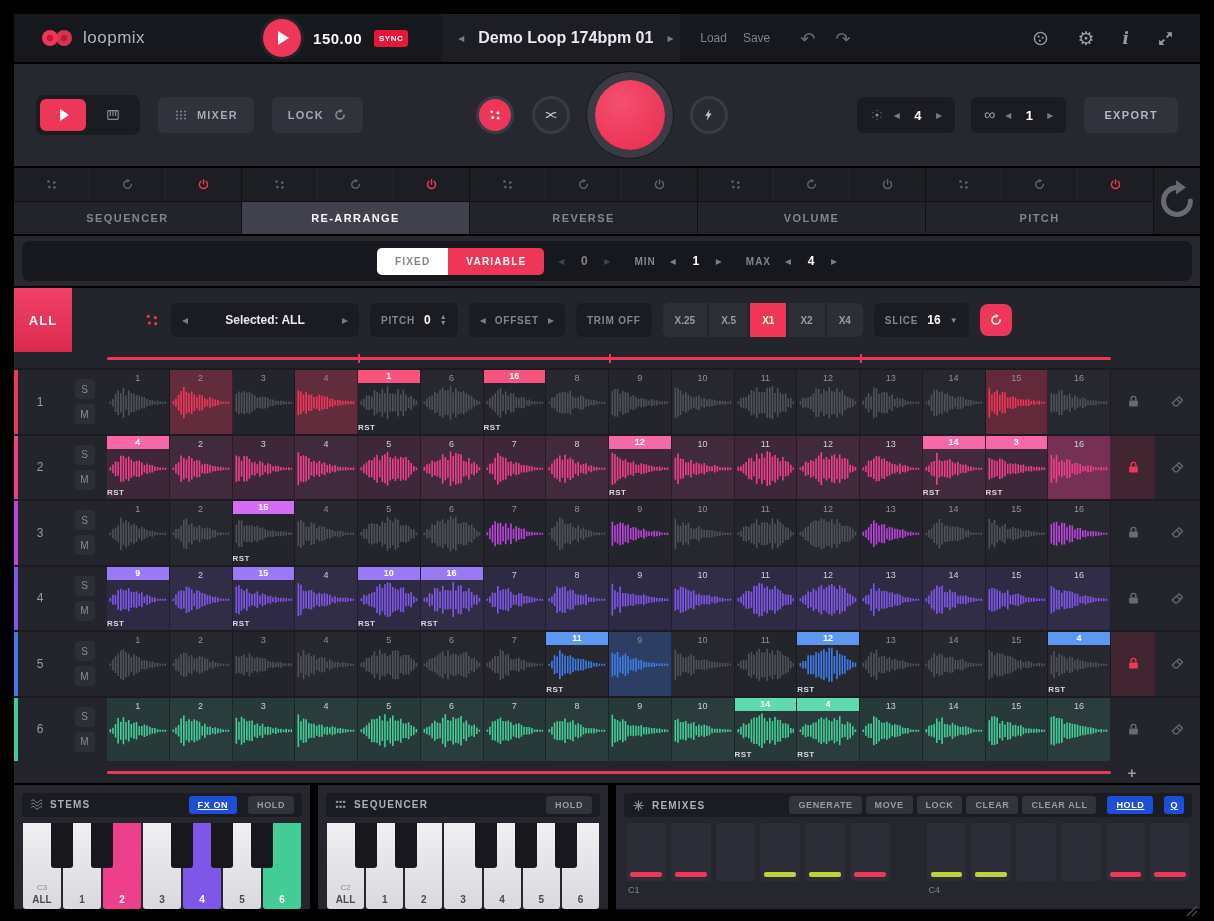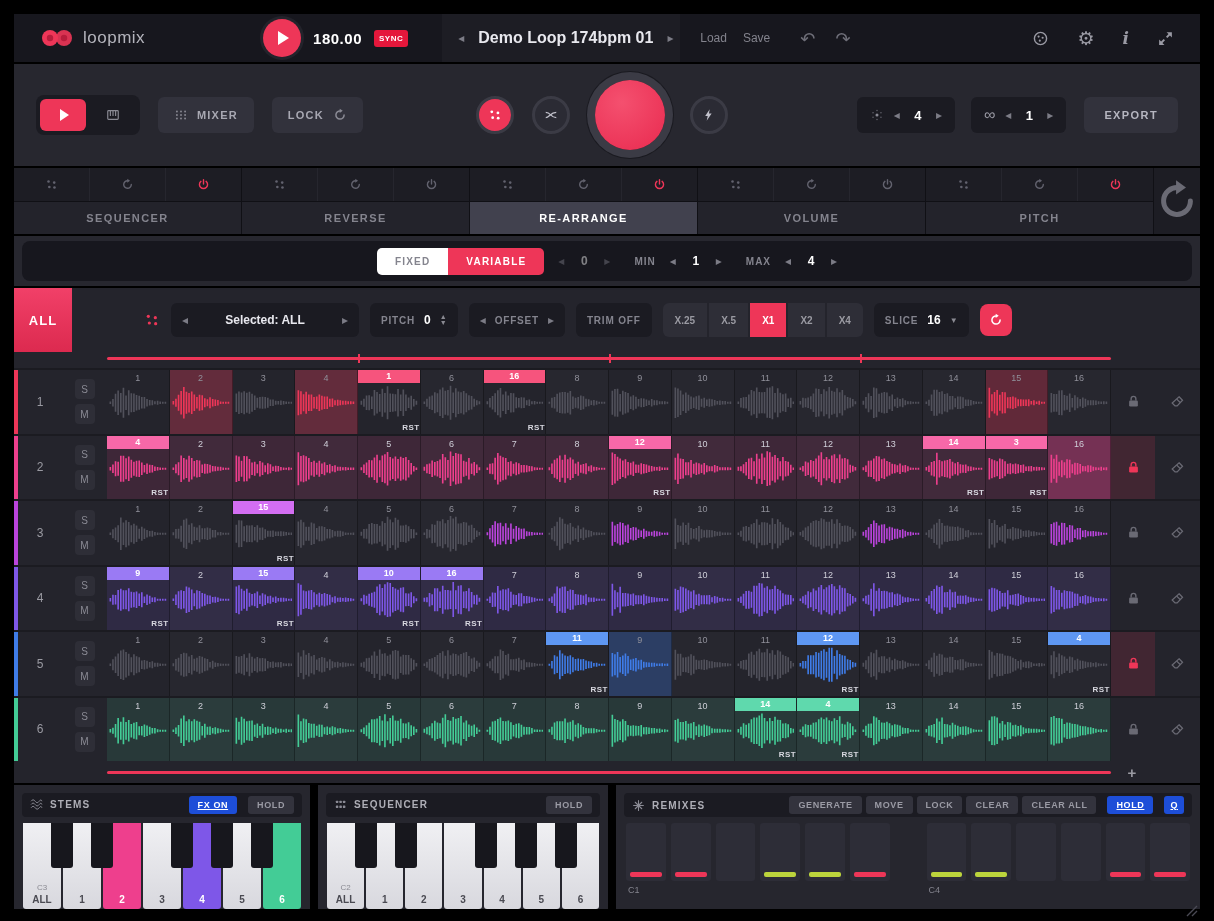--- a/index.html
+++ b/index.html
@@ -99,21 +99,21 @@
   .row-sm{width:45px;flex:none;display:flex;flex-direction:column;align-items:center;justify-content:center;gap:5px;}
   .sm-btn{width:20px;height:20px;border-radius:4px;background:#2e2e37;color:#8a8a94;font-size:10px;display:flex;align-items:center;justify-content:center;}
   .row-cells{width:1004px;flex:none;display:flex;}
   .slice{flex:1;position:relative;border-right:1px solid rgba(0,0,0,0.3);}
   .slice:nth-child(even){box-shadow:inset 0 0 0 200px rgba(255,255,255,0.014);}
   .slice-num{position:absolute;top:3px;left:0;right:0;text-align:center;font-size:9px;color:#90909a;}
   .tintbg .slice-num{color:#cfcfd8;}
   .slice-hdr{position:absolute;top:0;left:0;right:0;height:13px;line-height:13px;text-align:center;font-size:9px;font-weight:bold;color:#fff;}
   .wave{position:absolute;left:2px;right:2px;top:15px;bottom:13px;}
   .wave svg{width:100%;height:100%;display:block;}
-  .slice-rst{position:absolute;bottom:2px;left:0;right:0;text-align:right;font-size:8px;font-weight:bold;letter-spacing:0.5px;color:#d8d8e0;}
+  .slice-rst{position:absolute;bottom:2px;left:0;right:0;text-align:left;font-size:8px;font-weight:bold;letter-spacing:0.5px;color:#d8d8e0;}
   .row-lock,.row-erase{width:44px;flex:none;display:flex;align-items:center;justify-content:center;color:#6a6a74;}
   .row-erase{width:45px;}
   .row-lock svg,.row-erase svg{width:15px;height:15px;}
   .row-lock.locked{color:#ee3658;}
   .grid-bottom{height:22px;display:flex;align-items:center;flex:none;}
   .pline{margin-left:93px;width:1004px;height:3px;background:#ee3658;border-radius:2px;}
   .plus{width:42px;text-align:center;color:#9a9aa2;font-size:15px;font-weight:bold;}
 
   
   .bottom{height:124px;display:flex;gap:8px;background:#000;flex:none;}
@@ -159,21 +159,21 @@
             <circle cx="10" cy="10" r="3.2" fill="#b81d3c"></circle>
             <circle cx="24" cy="10" r="3.2" fill="#b81d3c"></circle>
           </svg>
         </span>
       <span class="logo-text">loopmix</span>
     </div>
     <div class="transport">
       <button class="play-btn">
           <span class="tri"></span>
         </button>
-      <span class="bpm">180.00</span>
+      <span class="bpm">150.00</span>
       <span class="sync">SYNC</span>
     </div>
     <div class="preset">
       <span class="chev">◂</span>
       <span class="preset-name">Demo Loop 174bpm 01</span>
       <span class="chev">▸</span>
     </div>
     <span class="txt-btn tb-load">Load</span>
     <span class="txt-btn tb-save">Save</span>
     <span class="hist tb-undo">↶</span>
@@ -325,53 +325,53 @@
               <circle cx="8" cy="16.5" r="2.4"></circle>
               <circle cx="17.5" cy="17.5" r="2.4"></circle>
             </svg>
           </div>
           <div class="tab-icell">
             <svg viewBox="0 0 24 24" fill="none">
               <path d="M19 12a7 7 0 1 1-6.3-6.96" stroke="currentColor" stroke-width="2.6" stroke-linecap="round"></path>
               <path d="M11.5 1.2l5.2 3.7-5.2 3.7z" fill="currentColor"></path>
             </svg>
           </div>
-          <div class="tab-icell">
+          <div class="tab-icell pw-on">
             <svg viewBox="0 0 24 24" fill="none" stroke="currentColor" stroke-width="2.6" stroke-linecap="round">
               <path d="M12 3v8"></path>
               <path d="M7.2 6.2a7.5 7.5 0 1 0 9.6 0"></path>
             </svg>
           </div>
         </div>
-        <div class="tab-label">REVERSE</div>
+        <div class="tab-label active">RE-ARRANGE</div>
       </div>
       <div class="tab-col">
         <div class="tab-icons">
           <div class="tab-icell">
             <svg viewBox="0 0 24 24" fill="currentColor">
               <circle cx="6.5" cy="6.5" r="2.4"></circle>
               <circle cx="17" cy="8.5" r="2.4"></circle>
               <circle cx="8" cy="16.5" r="2.4"></circle>
               <circle cx="17.5" cy="17.5" r="2.4"></circle>
             </svg>
           </div>
           <div class="tab-icell">
             <svg viewBox="0 0 24 24" fill="none">
               <path d="M19 12a7 7 0 1 1-6.3-6.96" stroke="currentColor" stroke-width="2.6" stroke-linecap="round"></path>
               <path d="M11.5 1.2l5.2 3.7-5.2 3.7z" fill="currentColor"></path>
             </svg>
           </div>
-          <div class="tab-icell pw-on">
+          <div class="tab-icell">
             <svg viewBox="0 0 24 24" fill="none" stroke="currentColor" stroke-width="2.6" stroke-linecap="round">
               <path d="M12 3v8"></path>
               <path d="M7.2 6.2a7.5 7.5 0 1 0 9.6 0"></path>
             </svg>
           </div>
         </div>
-        <div class="tab-label active">RE-ARRANGE</div>
+        <div class="tab-label">REVERSE</div>
       </div>
       <div class="tab-col">
         <div class="tab-icons">
           <div class="tab-icell">
             <svg viewBox="0 0 24 24" fill="currentColor">
               <circle cx="6.5" cy="6.5" r="2.4"></circle>
               <circle cx="17" cy="8.5" r="2.4"></circle>
               <circle cx="8" cy="16.5" r="2.4"></circle>
               <circle cx="17.5" cy="17.5" r="2.4"></circle>
             </svg>

